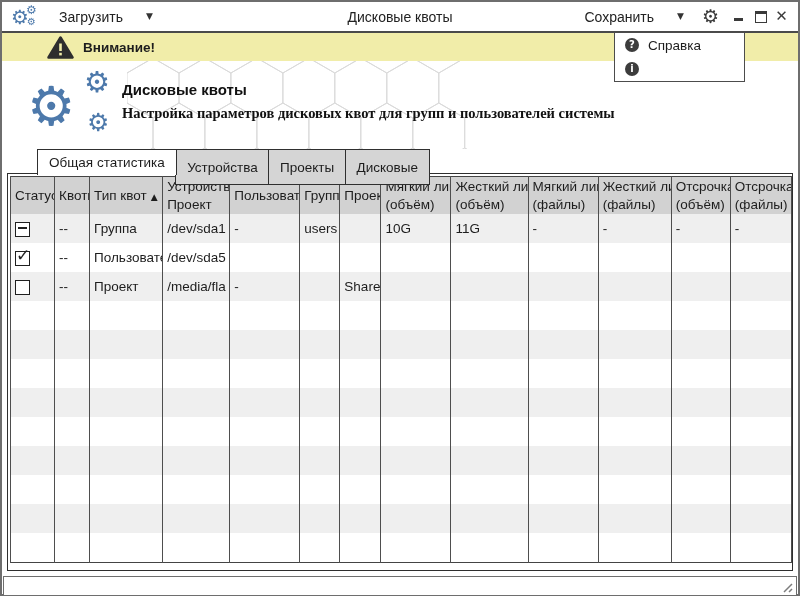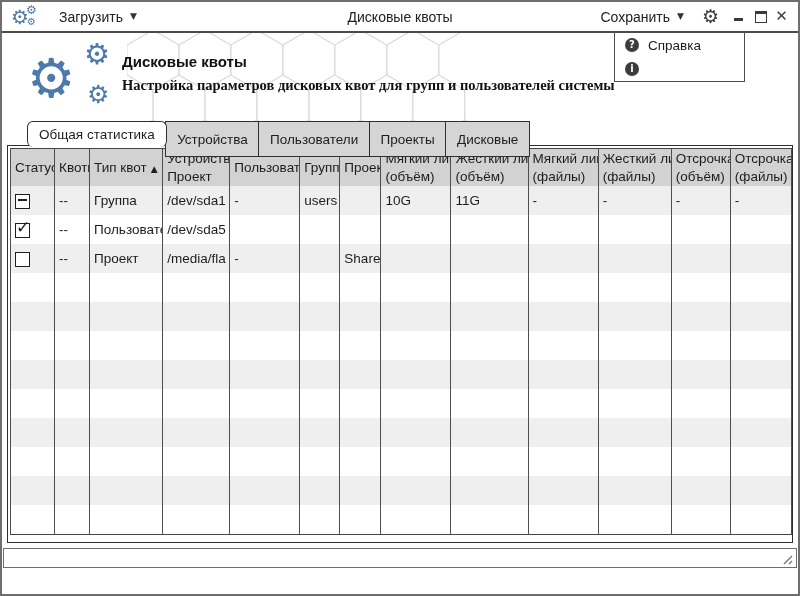--- a/index.html
+++ b/index.html
@@ -6,21 +6,21 @@
   body{width:800px;height:596px;font-family:"Liberation Sans",sans-serif;color:#1d1d1d;overflow:hidden;}
   .window{position:relative;width:800px;height:596px;box-sizing:border-box;border:2px solid #6e6e6e;background:#fff;}
 
   
   .toolbar{position:relative;height:29px;border-bottom:2px solid #4a4a4a;display:flex;align-items:center;background:#fff;}
   .app-icon{position:relative;width:30px;height:26px;margin-left:9px;flex:none;}
   .gear{position:absolute;font-family:"DejaVu Sans",sans-serif;color:#4d79ab;line-height:1;}
   .app-icon .g1{font-size:20px;left:0;top:3px;}
   .app-icon .g2{font-size:12px;left:15px;top:0;}
   .app-icon .g3{font-size:10px;left:16px;top:13px;}
-  .tool-btn{display:flex;align-items:center;gap:7px;background:none;border:none;font:14px "Liberation Sans",sans-serif;color:#222;margin-left:14px;cursor:pointer;padding:2px 4px;}
+  .tool-btn{display:flex;align-items:center;gap:23px;background:none;border:none;font:14px "Liberation Sans",sans-serif;color:#222;margin-left:14px;cursor:pointer;padding:2px 4px;}
   .caret{font-size:9px;color:#333;line-height:1;font-family:"DejaVu Sans",sans-serif;}
   .win-title{position:absolute;left:0;right:0;text-align:center;font-size:14px;color:#222;pointer-events:none;}
   .toolbar-right{margin-left:auto;display:flex;align-items:center;gap:14px;padding-right:10px;position:relative;z-index:5;}
   .gear-btn{font-family:"DejaVu Sans",sans-serif;font-size:19px;color:#3a3a3a;line-height:1;cursor:pointer;}
   .winctls{display:flex;align-items:center;gap:8px;}
   .ctl{width:13px;height:13px;position:relative;cursor:pointer;}
   .ctl-min::after{content:"";position:absolute;left:1px;bottom:2px;width:9px;height:3px;background:#3a3a3a;}
   .ctl-max::after{content:"";position:absolute;left:1px;top:1px;width:10px;height:8px;border:1.5px solid #3a3a3a;border-top-width:3.5px;}
   .ctl-close{font-size:15px;font-weight:bold;color:#3a3a3a;line-height:13px;text-align:center;font-family:"DejaVu Sans",sans-serif;}
 
@@ -40,21 +40,21 @@
   .big-gears .g1{font-size:54px;left:0;top:9px;}
   .big-gears .g2{font-size:29px;left:57px;top:-3px;}
   .big-gears .g3{font-size:25px;left:60px;top:39px;}
   .header-text{position:absolute;left:120px;top:20px;}
   .h-title{font-size:15px;font-weight:600;color:#111;}
   .h-sub{font-size:14.5px;font-weight:600;color:#111;margin-top:7px;font-family:Liberation Serif, serif;}
 
   
   .tabs{position:relative;display:flex;margin-left:25px;height:24px;z-index:3;}
   .tab{box-sizing:border-box;height:36px;padding:0 11px;display:flex;align-items:center;font-size:13.5px;background:#d5d5d5;border:1.7px solid #2f2f2f;margin-left:-1.7px;cursor:pointer;white-space:nowrap;}
-  .tab:first-child{margin-left:0;border-radius:6px;}
+  .tab:first-child{margin-left:10px;}
   .tab.active{background:#fff;height:26px;margin-bottom:-2px;border-bottom:none;z-index:4;}
 
   
   .panel{box-sizing:border-box;margin:0 5px;height:398px;border:1.7px solid #2f2f2f;background:#fff;position:relative;z-index:1;}
   table{border-collapse:collapse;table-layout:fixed;margin:2px;width:782px;}
   th,td{box-sizing:border-box;border-left:1.6px solid #4e4e4e;border-right:1.6px solid #4e4e4e;padding:1px 4px;white-space:nowrap;overflow:hidden;font-size:13.5px;text-align:left;vertical-align:middle;}
   table{border:1.6px solid #444;}
   thead th{background:#d2d2d2;height:36px;font-weight:normal;}
   .th-line{line-height:1.3;}
   .sort{font-size:9px;margin-left:4px;font-family:"DejaVu Sans",sans-serif;}
@@ -91,20 +91,28 @@
       </button>
       <span class="gear-btn">⚙</span>
       <div class="winctls">
         <span class="ctl ctl-min"></span>
         <span class="ctl ctl-max"></span>
         <span class="ctl ctl-close">✕</span>
       </div>
     </div>
   </div>
 
+  <div class="warnbar">
+    <svg width="27" height="23" viewBox="0 0 27 23">
+      <path d="M13.5 1.5 L25.5 21.5 H1.5 Z" fill="#2e2e2e" stroke="#2e2e2e" stroke-width="2.5" stroke-linejoin="round"></path>
+      <rect x="12.2" y="7.5" width="2.6" height="7.5" fill="#f1eda9"></rect>
+      <rect x="12.2" y="16.8" width="2.6" height="2.6" fill="#f1eda9"></rect>
+    </svg>
+    <span>Внимание!</span>
+  </div>
 
   <div class="menu">
     <div class="menu-item">
       <span class="circle-icon">?</span>
       <span>Справка</span>
     </div>
     <div class="menu-item">
       <span class="circle-icon">i</span>
     </div>
   </div>
@@ -151,21 +159,20 @@
     </div>
     <div class="header-text">
       <div class="h-title">Дисковые квоты</div>
       <div class="h-sub">Настройка параметров дисковых квот для групп и пользователей системы</div>
     </div>
   </div>
 
   <div class="tabs">
     <div class="tab active">Общая статистика</div>
     <div class="tab">Устройства</div>
-    <div class="tab">Пользователи</div>
     <div class="tab">Проекты</div>
     <div class="tab">Дисковые</div>
   </div>
 
   <div class="panel">
     <table>
         <colgroup>
           <col style="width: 44px;">
           <col style="width: 35px;">
           <col style="width: 73px;">

